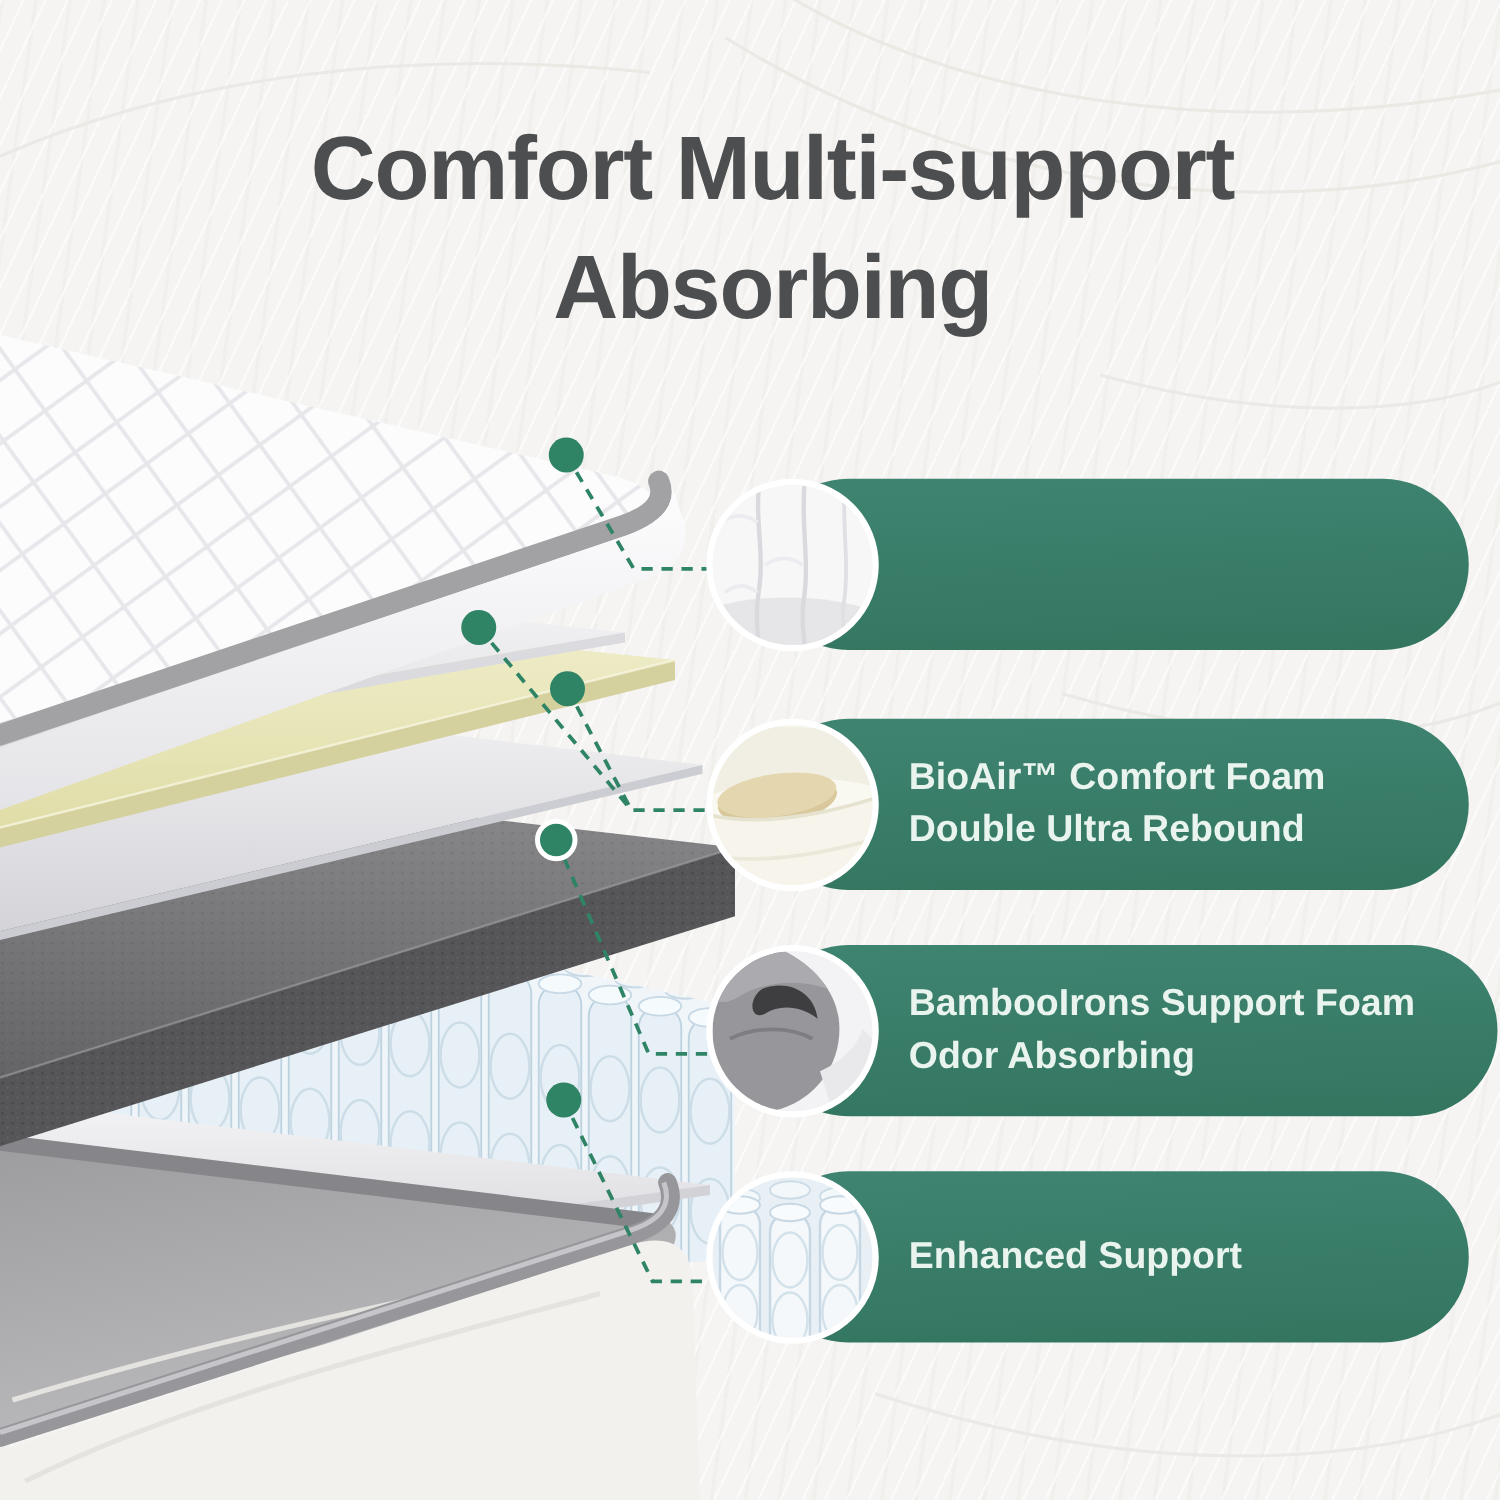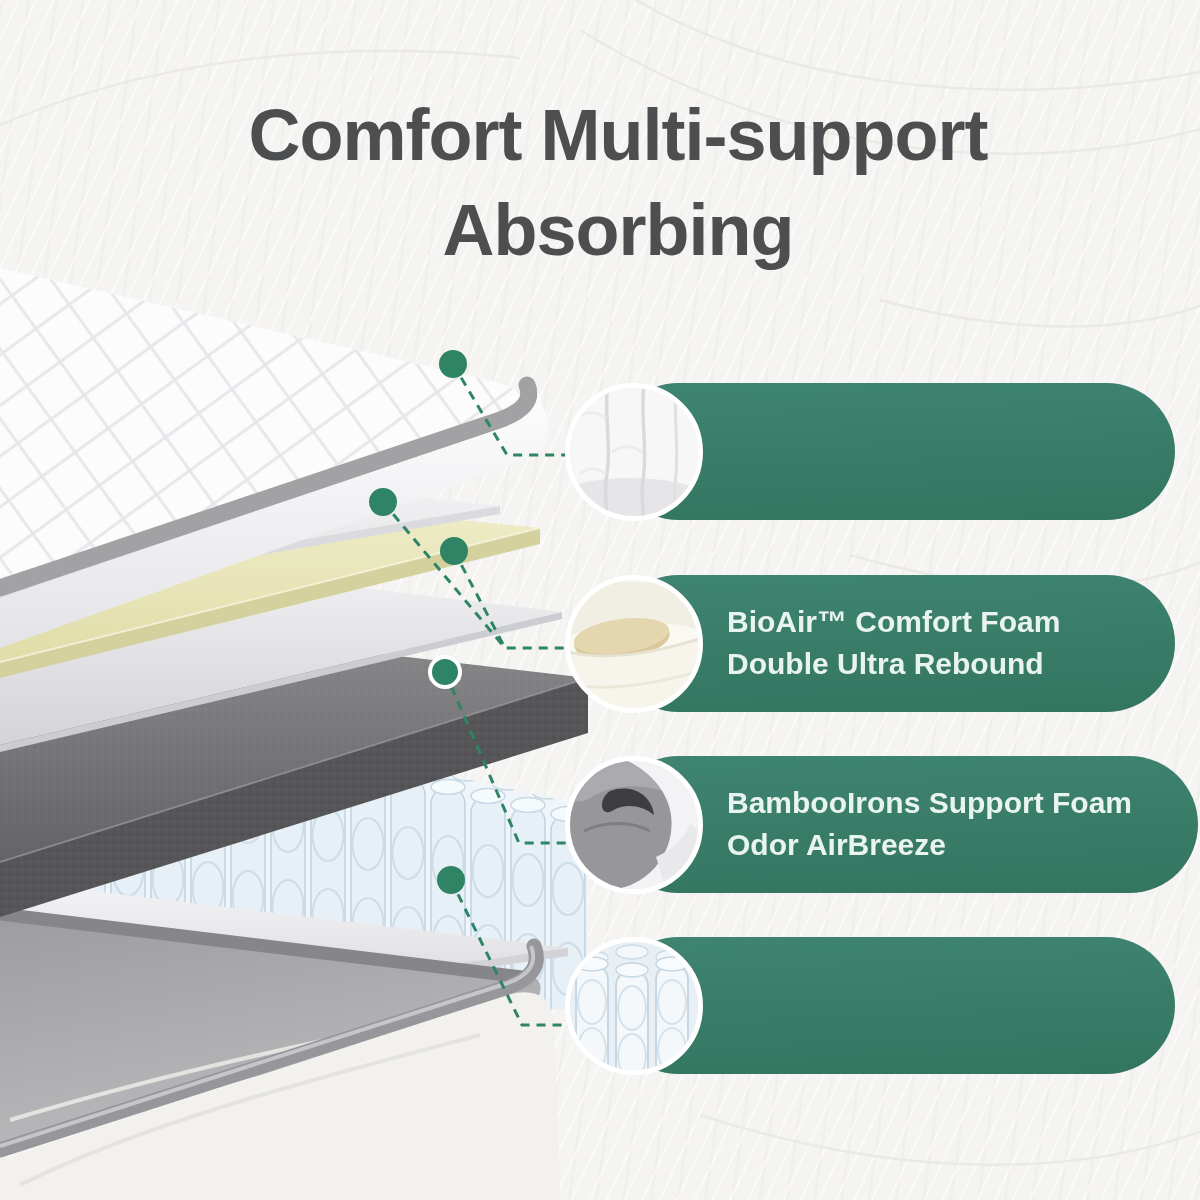--- a/index.html
+++ b/index.html
@@ -223,21 +223,21 @@
         <rect width="128" height="128" fill="#f3f3f5"></rect>
         <path d="M22,-10 C62,-6 96,20 101,54 C105,86 86,116 55,126 C28,133 4,126 -10,110 L-10,28 C-2,8 10,-7 22,-10 Z" fill="#96969b"></path>
         <path d="M22,-10 C50,-8 78,8 92,30 C70,22 40,24 22,36 C8,45 -4,40 -10,28 C-2,8 10,-7 22,-10 Z" fill="#aaaaaf"></path>
         <path d="M40,30 C62,22 82,34 84,54 C72,44 54,42 42,50 C30,56 28,38 40,30 Z" fill="#3e3e41"></path>
         <path d="M14,70 C34,60 62,60 80,70" stroke="#7d7d82" stroke-width="3" fill="none"></path>
         <path d="M86,96 C104,88 116,76 120,62 L128,70 L128,128 L96,128 Z" fill="#e9e9ec"></path>
       </svg>
     </div>
     <div class="ctext">
       <div>BambooIrons Support Foam</div>
-      <div>Odor AirBreeze</div>
+      <div>Odor Absorbing</div>
     </div>
   </div>
 
   <div class="callout w1 c4">
     <div class="pill"></div>
     <div class="photo">
       <svg viewBox="0 0 128 128">
         <rect width="128" height="128" fill="#e8f0f6"></rect>
         <ellipse cx="22" cy="16" rx="16" ry="7" fill="#f2f7fa" stroke="#ccdce7" stroke-width="1.5"></ellipse>
         <ellipse cx="62" cy="10" rx="16" ry="7" fill="#f2f7fa" stroke="#ccdce7" stroke-width="1.5"></ellipse>
@@ -250,16 +250,17 @@
         <ellipse cx="62" cy="66" rx="14" ry="22" fill="none" stroke="#d3e1ea" stroke-width="2"></ellipse>
         <ellipse cx="62" cy="114" rx="14" ry="22" fill="none" stroke="#d3e1ea" stroke-width="2"></ellipse>
         <ellipse cx="102" cy="60" rx="14" ry="22" fill="none" stroke="#d3e1ea" stroke-width="2"></ellipse>
         <ellipse cx="102" cy="108" rx="14" ry="22" fill="none" stroke="#d3e1ea" stroke-width="2"></ellipse>
         <ellipse cx="22" cy="22" rx="16" ry="7" fill="#f8fbfd" stroke="#c7d8e4" stroke-width="1.5"></ellipse>
         <ellipse cx="62" cy="28" rx="16" ry="7" fill="#f8fbfd" stroke="#c7d8e4" stroke-width="1.5"></ellipse>
         <ellipse cx="102" cy="22" rx="16" ry="7" fill="#f8fbfd" stroke="#c7d8e4" stroke-width="1.5"></ellipse>
       </svg>
     </div>
     <div class="ctext">
+      <div>Enhanced Support</div>
     </div>
   </div>
 
 </div>
 
 </body></html>

